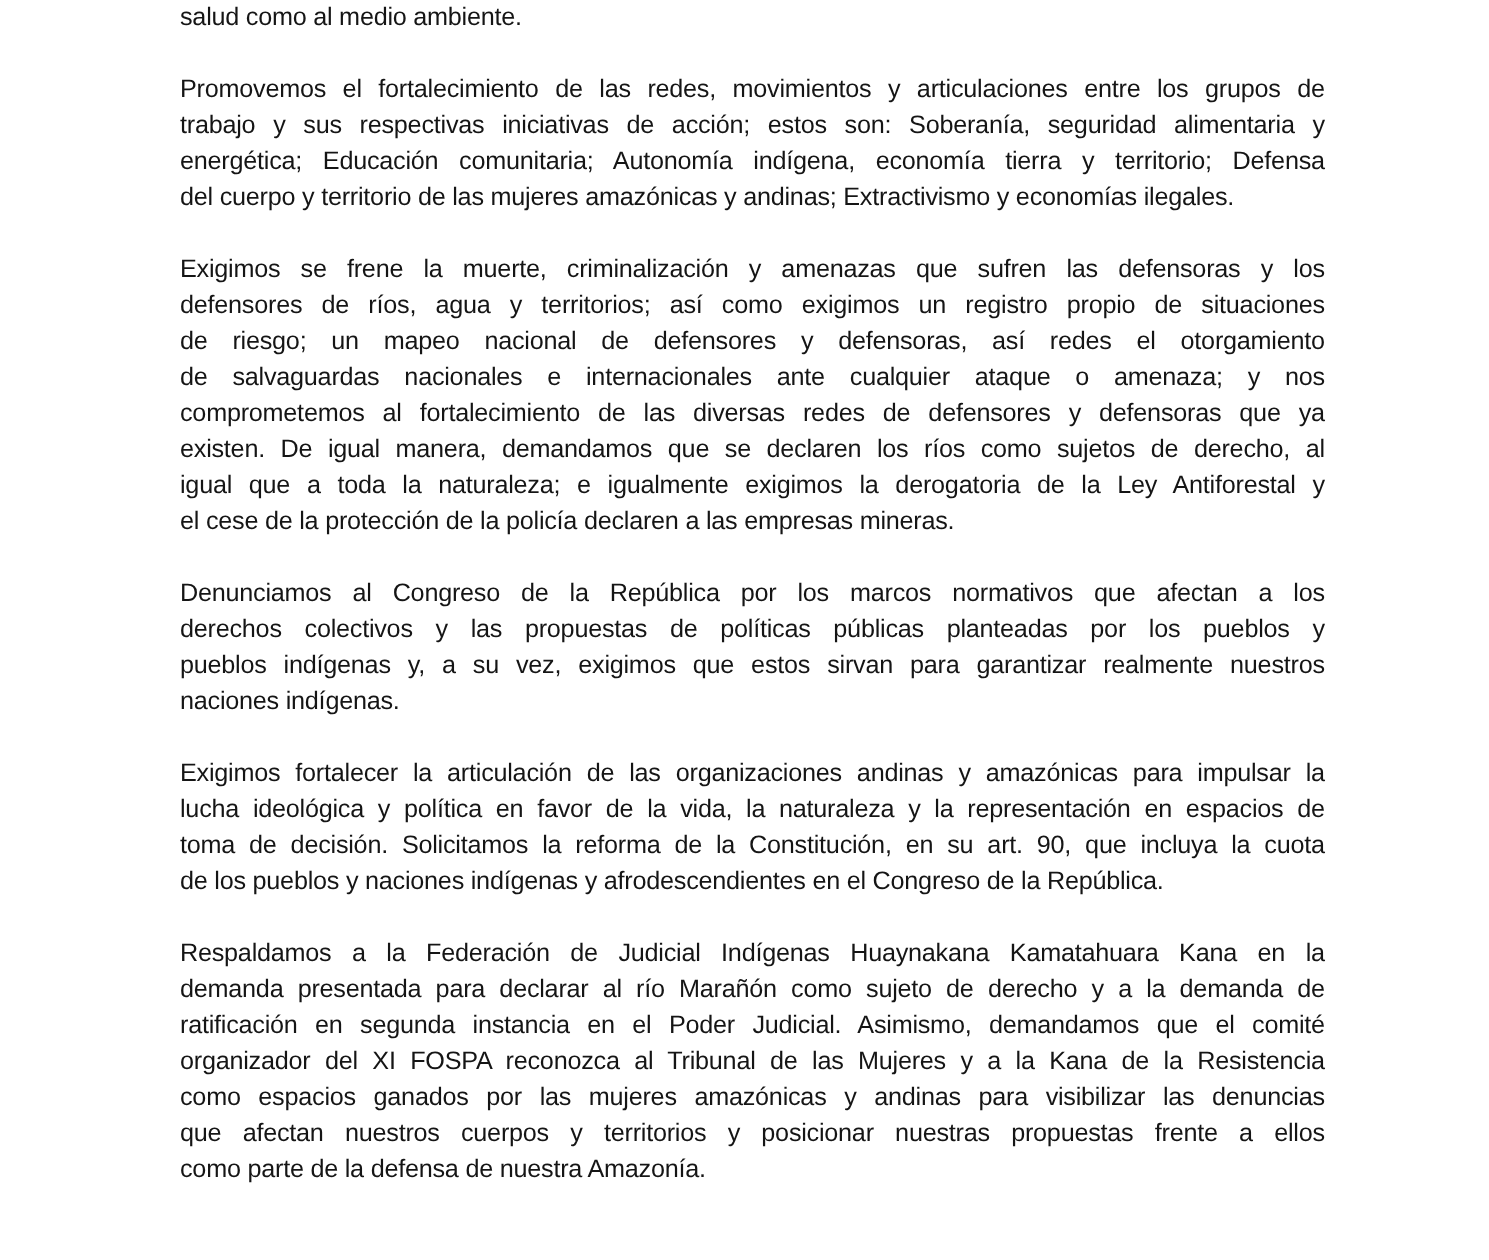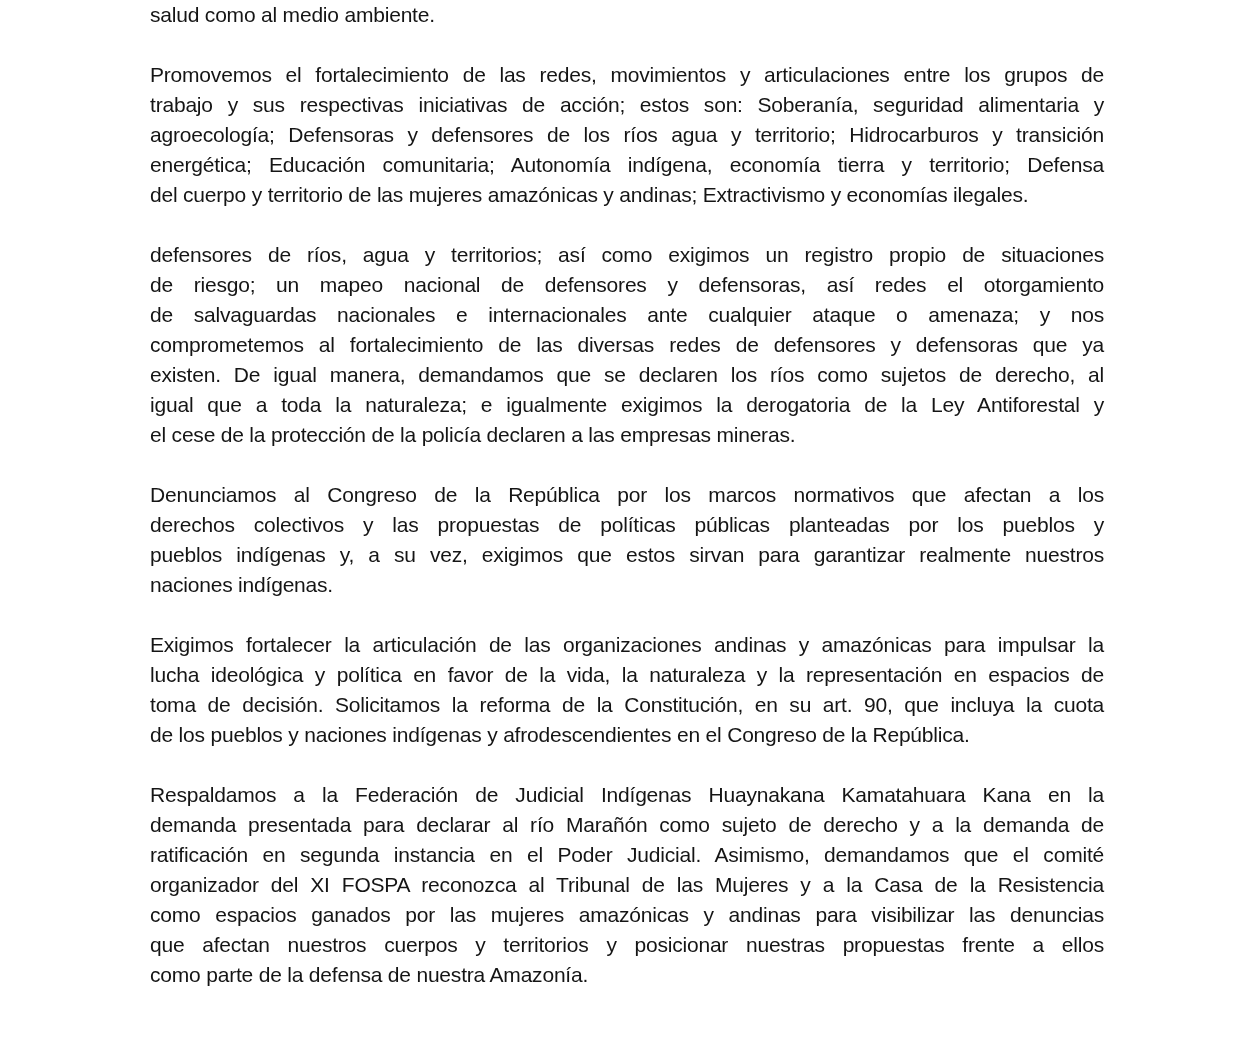--- a/index.html
+++ b/index.html
@@ -45,26 +45,26 @@
 
 <div class="page">
 
   <div class="para">
     <div class="line end">salud como al medio ambiente.</div>
   </div>
 
   <div class="para">
     <div class="line">Promovemos el fortalecimiento de las redes, movimientos y articulaciones entre los grupos de</div>
     <div class="line">trabajo y sus respectivas iniciativas de acción; estos son: Soberanía, seguridad alimentaria y</div>
-    <div class="line">agroecología; Defensoras y defensores de los ríos agua y territorio; Hidrocarburos y transición</div>
     <div class="line">energética; Educación comunitaria; Autonomía indígena, economía tierra y territorio; Defensa</div>
     <div class="line end">del cuerpo y territorio de las mujeres amazónicas y andinas; Extractivismo y economías ilegales.</div>
   </div>
 
   <div class="para">
+    <div class="line">Exigimos se frene la muerte, criminalización y amenazas que sufren las defensoras y los</div>
     <div class="line">defensores de ríos, agua y territorios; así como exigimos un registro propio de situaciones</div>
     <div class="line">de riesgo; un mapeo nacional de defensores y defensoras, así redes el otorgamiento</div>
     <div class="line">de salvaguardas nacionales e internacionales ante cualquier ataque o amenaza; y nos</div>
     <div class="line">comprometemos al fortalecimiento de las diversas redes de defensores y defensoras que ya</div>
     <div class="line">existen. De igual manera, demandamos que se declaren los ríos como sujetos de derecho, al</div>
     <div class="line">igual que a toda la naturaleza; e igualmente exigimos la derogatoria de la Ley Antiforestal y</div>
     <div class="line end">el cese de la protección de la policía declaren a las empresas mineras.</div>
   </div>
 
   <div class="para">
@@ -78,19 +78,19 @@
     <div class="line">Exigimos fortalecer la articulación de las organizaciones andinas y amazónicas para impulsar la</div>
     <div class="line">lucha ideológica y política en favor de la vida, la naturaleza y la representación en espacios de</div>
     <div class="line">toma de decisión. Solicitamos la reforma de la Constitución, en su art. 90, que incluya la cuota</div>
     <div class="line end">de los pueblos y naciones indígenas y afrodescendientes en el Congreso de la República.</div>
   </div>
 
   <div class="para">
     <div class="line">Respaldamos a la Federación de Judicial Indígenas Huaynakana Kamatahuara Kana en la</div>
     <div class="line">demanda presentada para declarar al río Marañón como sujeto de derecho y a la demanda de</div>
     <div class="line">ratificación en segunda instancia en el Poder Judicial. Asimismo, demandamos que el comité</div>
-    <div class="line">organizador del XI FOSPA reconozca al Tribunal de las Mujeres y a la Casa de la Resistencia</div>
+    <div class="line">organizador del XI FOSPA reconozca al Tribunal de las Mujeres y a la Kana de la Resistencia</div>
     <div class="line">como espacios ganados por las mujeres amazónicas y andinas para visibilizar las denuncias</div>
     <div class="line">que afectan nuestros cuerpos y territorios y posicionar nuestras propuestas frente a ellos</div>
     <div class="line end">como parte de la defensa de nuestra Amazonía.</div>
   </div>
 
 </div>
 
 </body></html>

